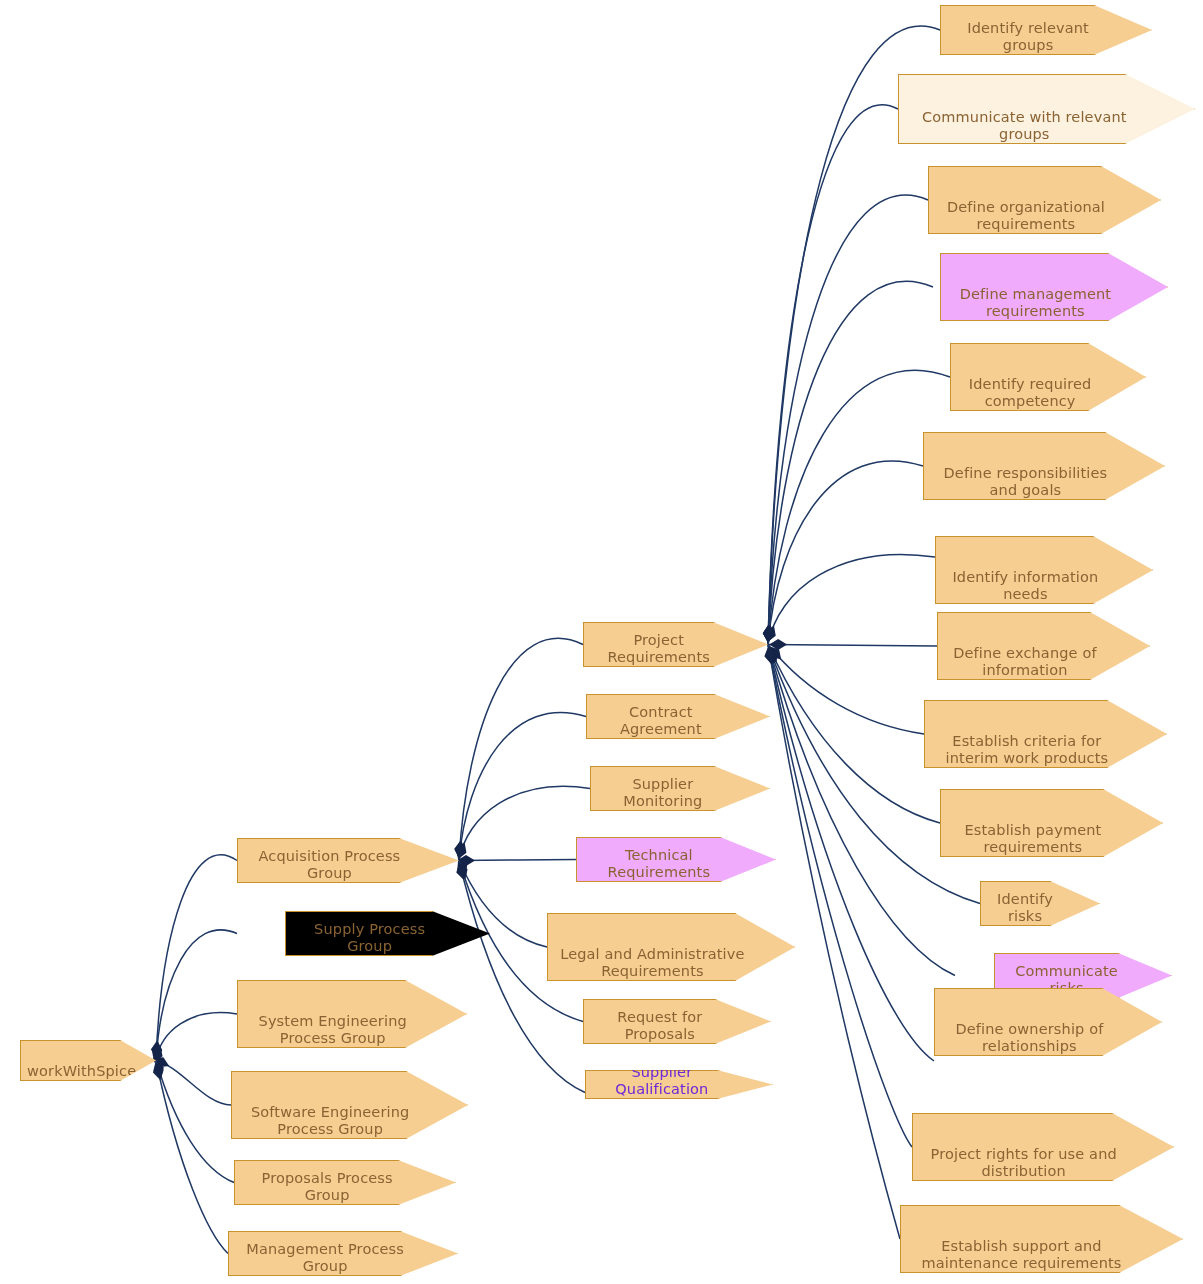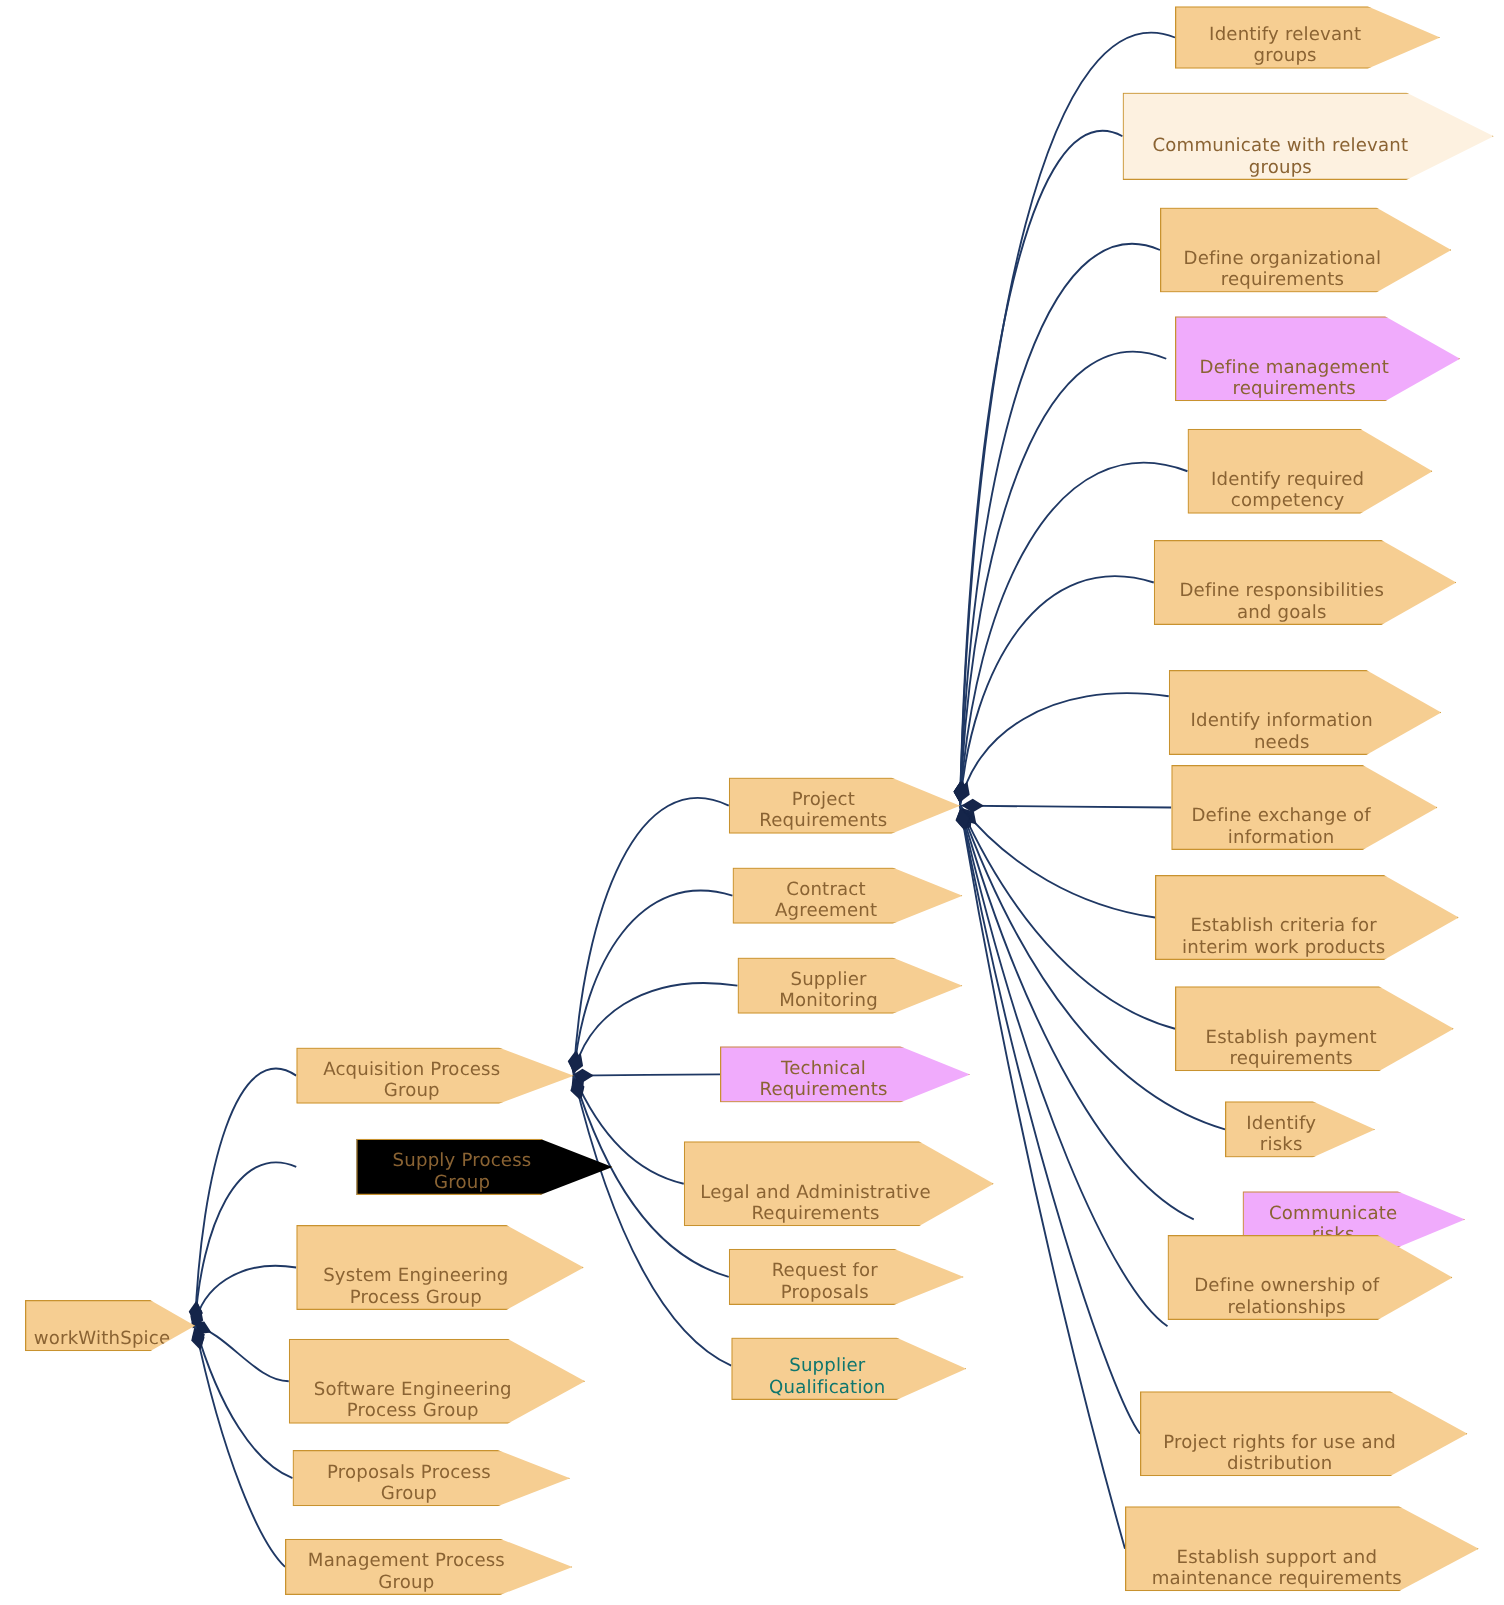--- a/index.html
+++ b/index.html
@@ -147,21 +147,21 @@
       </div>
       <div class="node" style="left: 576px; top: 837px; width: 200px; height: 45px; background: #f0abfc; border-color: rgb(200, 146, 47); color: rgb(138, 99, 51); clip-path: polygon(0px 0px, 144px 0px, 100% 50%, 144px 100%, 0px 100%); padding-right: 40.32px;">
         <span class="label">Technical Requirements</span>
       </div>
       <div class="node" style="left: 547px; top: 913px; width: 248px; height: 68px; background: rgb(246, 206, 146); border-color: rgb(200, 146, 47); color: rgb(138, 99, 51); clip-path: polygon(0px 0px, 188px 0px, 100% 50%, 188px 100%, 0px 100%); padding-right: 43.2px;">
         <span class="label">Legal and Administrative Requirements</span>
       </div>
       <div class="node" style="left: 583px; top: 999px; width: 188px; height: 45px; background: rgb(246, 206, 146); border-color: rgb(200, 146, 47); color: rgb(138, 99, 51); clip-path: polygon(0px 0px, 132px 0px, 100% 50%, 132px 100%, 0px 100%); padding-right: 40.32px;">
         <span class="label">Request for Proposals</span>
       </div>
-      <div class="node" style="left: 585px; top: 1070px; width: 188px; height: 50px; background: rgb(246, 206, 146); border-color: rgb(200, 146, 47); color: #0f766e; clip-path: polygon(0px 0px, 132px 0px, 100% 50%, 132px 100%, 0px 100%); padding-right: 40.32px;">
+      <div class="node" style="left: 585px; top: 1070px; width: 188px; height: 29px; background: rgb(246, 206, 146); border-color: rgb(200, 146, 47); color: #6d28d9; clip-path: polygon(0px 0px, 132px 0px, 100% 50%, 132px 100%, 0px 100%); padding-right: 40.32px;">
         <span class="label">Supplier Qualification</span>
       </div>
       <div class="node" style="left: 940px; top: 5px; width: 212px; height: 50px; background: rgb(246, 206, 146); border-color: rgb(200, 146, 47); color: rgb(138, 99, 51); clip-path: polygon(0px 0px, 154px 0px, 100% 50%, 154px 100%, 0px 100%); padding-right: 41.76px;">
         <span class="label">Identify relevant groups</span>
       </div>
       <div class="node highlight" style="left: 898px; top: 74px; width: 297px; height: 70px; background: rgb(253, 241, 224); border-color: rgb(200, 146, 47); color: rgb(138, 99, 51); clip-path: polygon(0px 0px, 227px 0px, 100% 50%, 227px 100%, 0px 100%); padding-right: 50.4px;">
         <span class="label">Communicate with relevant groups</span>
       </div>
       <div class="node" style="left: 928px; top: 166px; width: 233px; height: 68px; background: rgb(246, 206, 146); border-color: rgb(200, 146, 47); color: rgb(138, 99, 51); clip-path: polygon(0px 0px, 173px 0px, 100% 50%, 173px 100%, 0px 100%); padding-right: 43.2px;">
         <span class="label">Define organizational requirements</span>

